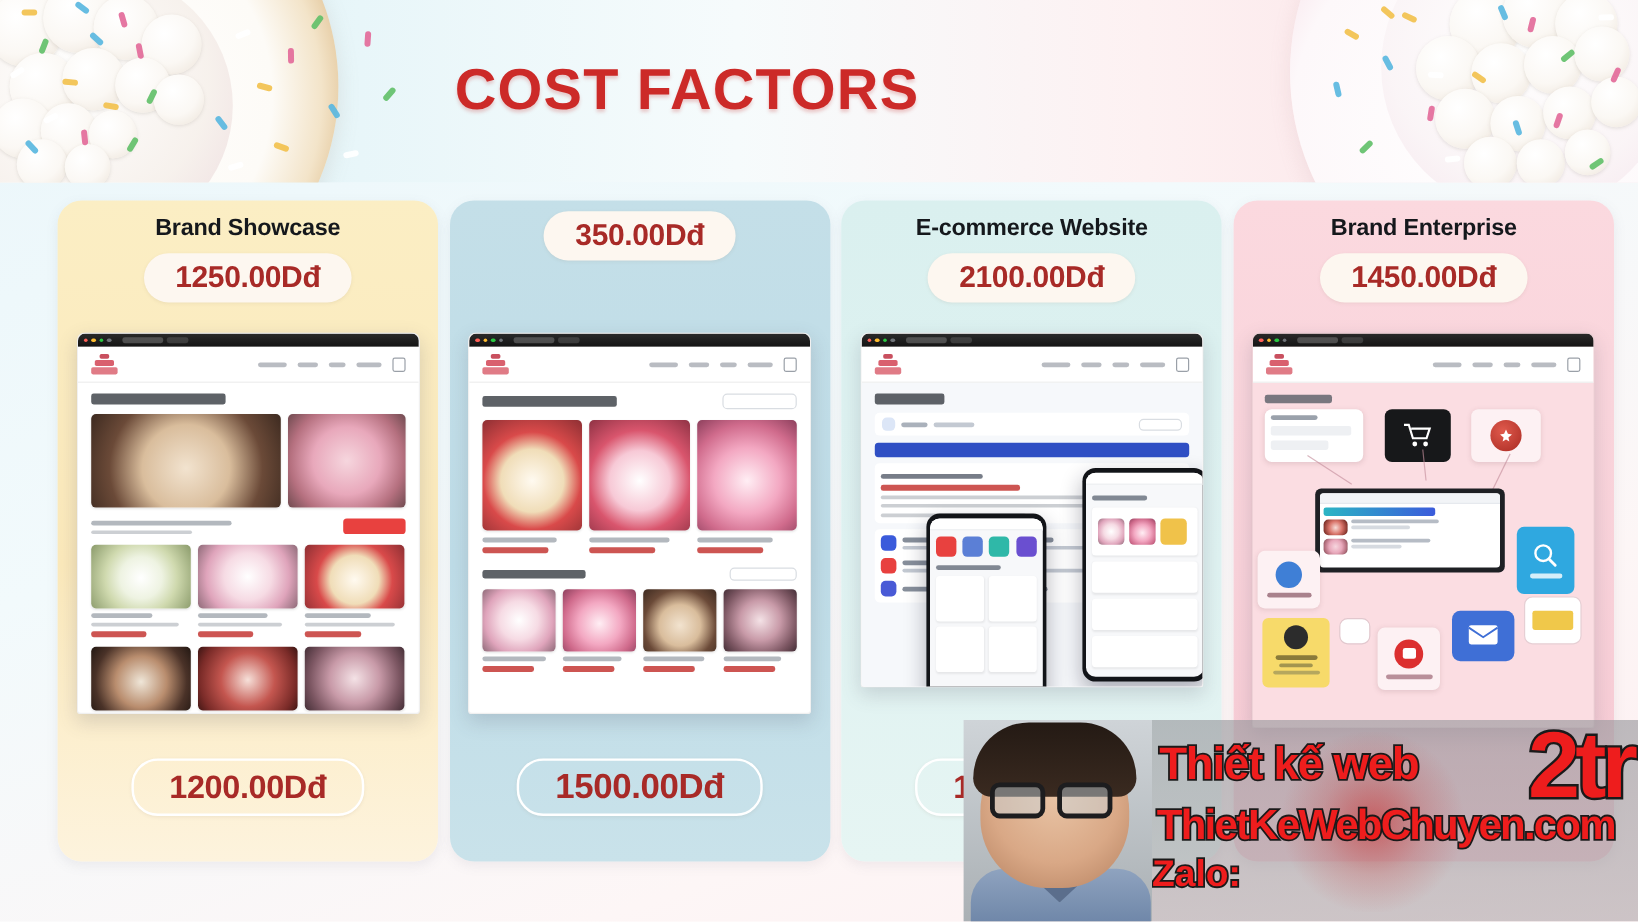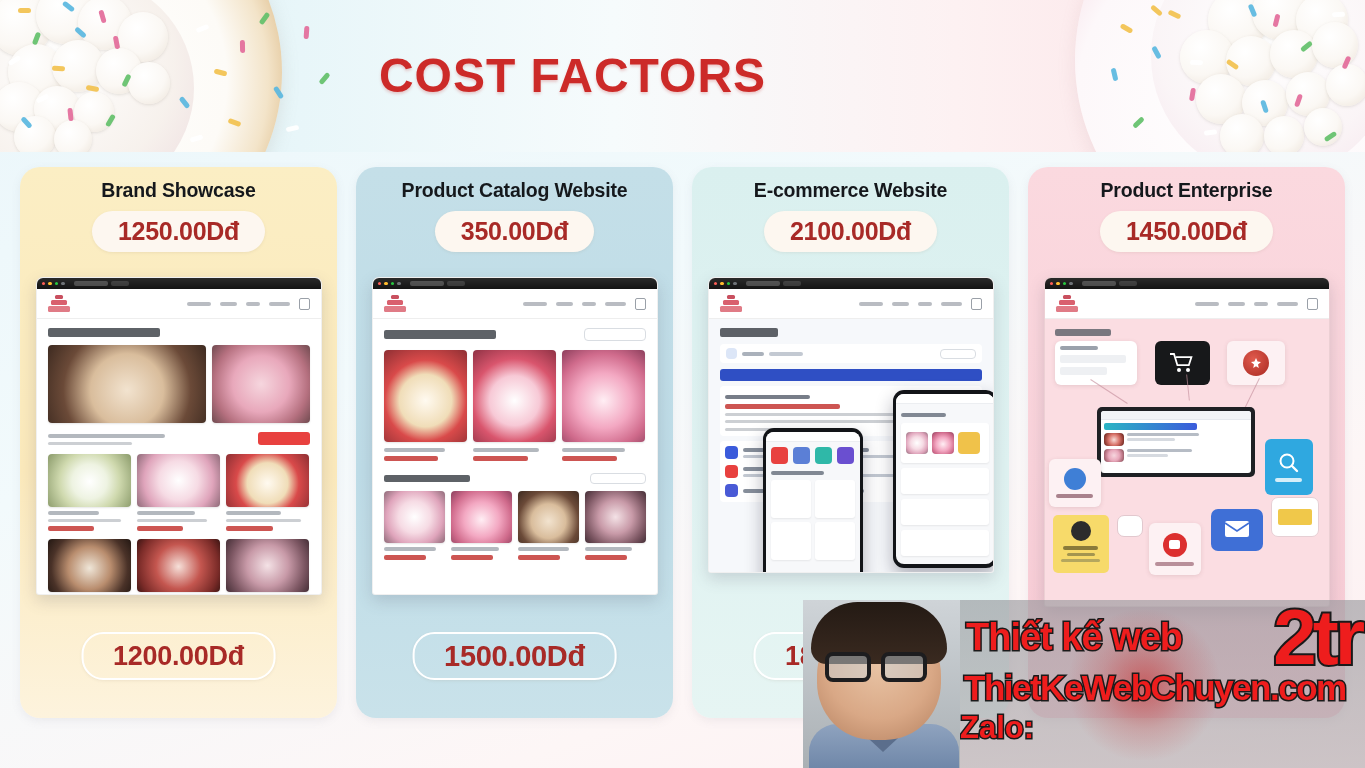--- a/index.html
+++ b/index.html
@@ -31,21 +31,21 @@
   
   .page-title { position:absolute; left:0; top:48px; width:1145px; text-align:center;
     font-size:48px; font-weight:bold; letter-spacing:1px; color:#cc2a28;
     text-shadow:0 2px 3px rgba(200,60,60,.25); }
 
   
   .cards { position:absolute; left:0; top:167px; width:1365px; height:552px;
     display:flex; justify-content:space-between; padding:0 20px; }
   .card { width:317px; height:551px; border-radius:20px; position:relative; overflow:hidden;
     box-shadow:0 3px 10px rgba(120,120,140,.10); }
-  .card-1 { background:linear-gradient(180deg,#fbeec4 0%,#fbe9bb 55%,#fdf3dd 100%); }
+  .card-1 { background:linear-gradient(180deg,#fbeec4 0%,#fbe9bb 55%,#fdf3dd 100%);margin-left:28px; }
   .card-2 { background:linear-gradient(180deg,#c4dfe8 0%,#bedce7 55%,#c9e2ea 100%); }
   .card-3 { background:linear-gradient(180deg,#daf0ef 0%,#dff2f1 55%,#e6f5f3 100%); }
   .card-4 { background:linear-gradient(180deg,#fbd9df 0%,#f9d2da 55%,#f6c9d3 100%); }
 
   .card-title { text-align:center; font-size:19.5px; font-weight:bold; color:#15181c;
     margin-top:12px; letter-spacing:-.2px; }
   .price-pill { margin:9px auto 0; background:#fdf7f0; border-radius:22px; height:41px;
     display:flex; align-items:center; justify-content:center; padding:0 26px; width:max-content;
     box-shadow:0 1px 3px rgba(140,120,100,.12); }
   .price-pill span { font-size:25px; font-weight:bold; color:#a82a27; letter-spacing:-.3px; }
@@ -304,21 +304,20 @@
           </div>
         </div>
       </div>
     </div>
     <div class="price-pill" style="position:absolute;bottom:38px;left:50%;transform:translateX(-50%);background:transparent;border:2px solid #fff;height:48px;padding:0 30px">
       <span style="font-size:27px">1200.00Dđ</span>
     </div>
   </div>
 
   <div class="card card-2">
-    <div class="card-title">Product Catalog Website</div>
     <div class="price-pill">
       <span>350.00Dđ</span>
     </div>
     <div class="mock">
       <div class="browser">
         <div class="chrome">
           <span class="dot" style="background:#ff5f57"></span>
             <span class="dot" style="background:#febc2e"></span>
           <span class="dot" style="background:#28c840"></span>
             <span class="dot" style="background:#6f7378"></span>
@@ -504,21 +503,21 @@
           </div>
         </div>
       </div>
     </div>
     <div class="price-pill" style="position:absolute;bottom:38px;left:50%;transform:translateX(-50%);background:transparent;border:2px solid #fff;height:48px;padding:0 30px">
       <span style="font-size:27px">1800.00Dđ</span>
     </div>
   </div>
 
   <div class="card card-4">
-    <div class="card-title">Product Enterprise</div>
+    <div class="card-title">Brand Enterprise</div>
     <div class="price-pill">
       <span>1450.00Dđ</span>
     </div>
     <div class="mock">
       <div class="browser" style="height:330px;background:#fbdde2">
         <div class="chrome">
           <span class="dot" style="background:#ff5f57"></span>
             <span class="dot" style="background:#febc2e"></span>
           <span class="dot" style="background:#28c840"></span>
             <span class="dot" style="background:#6f7378"></span>

